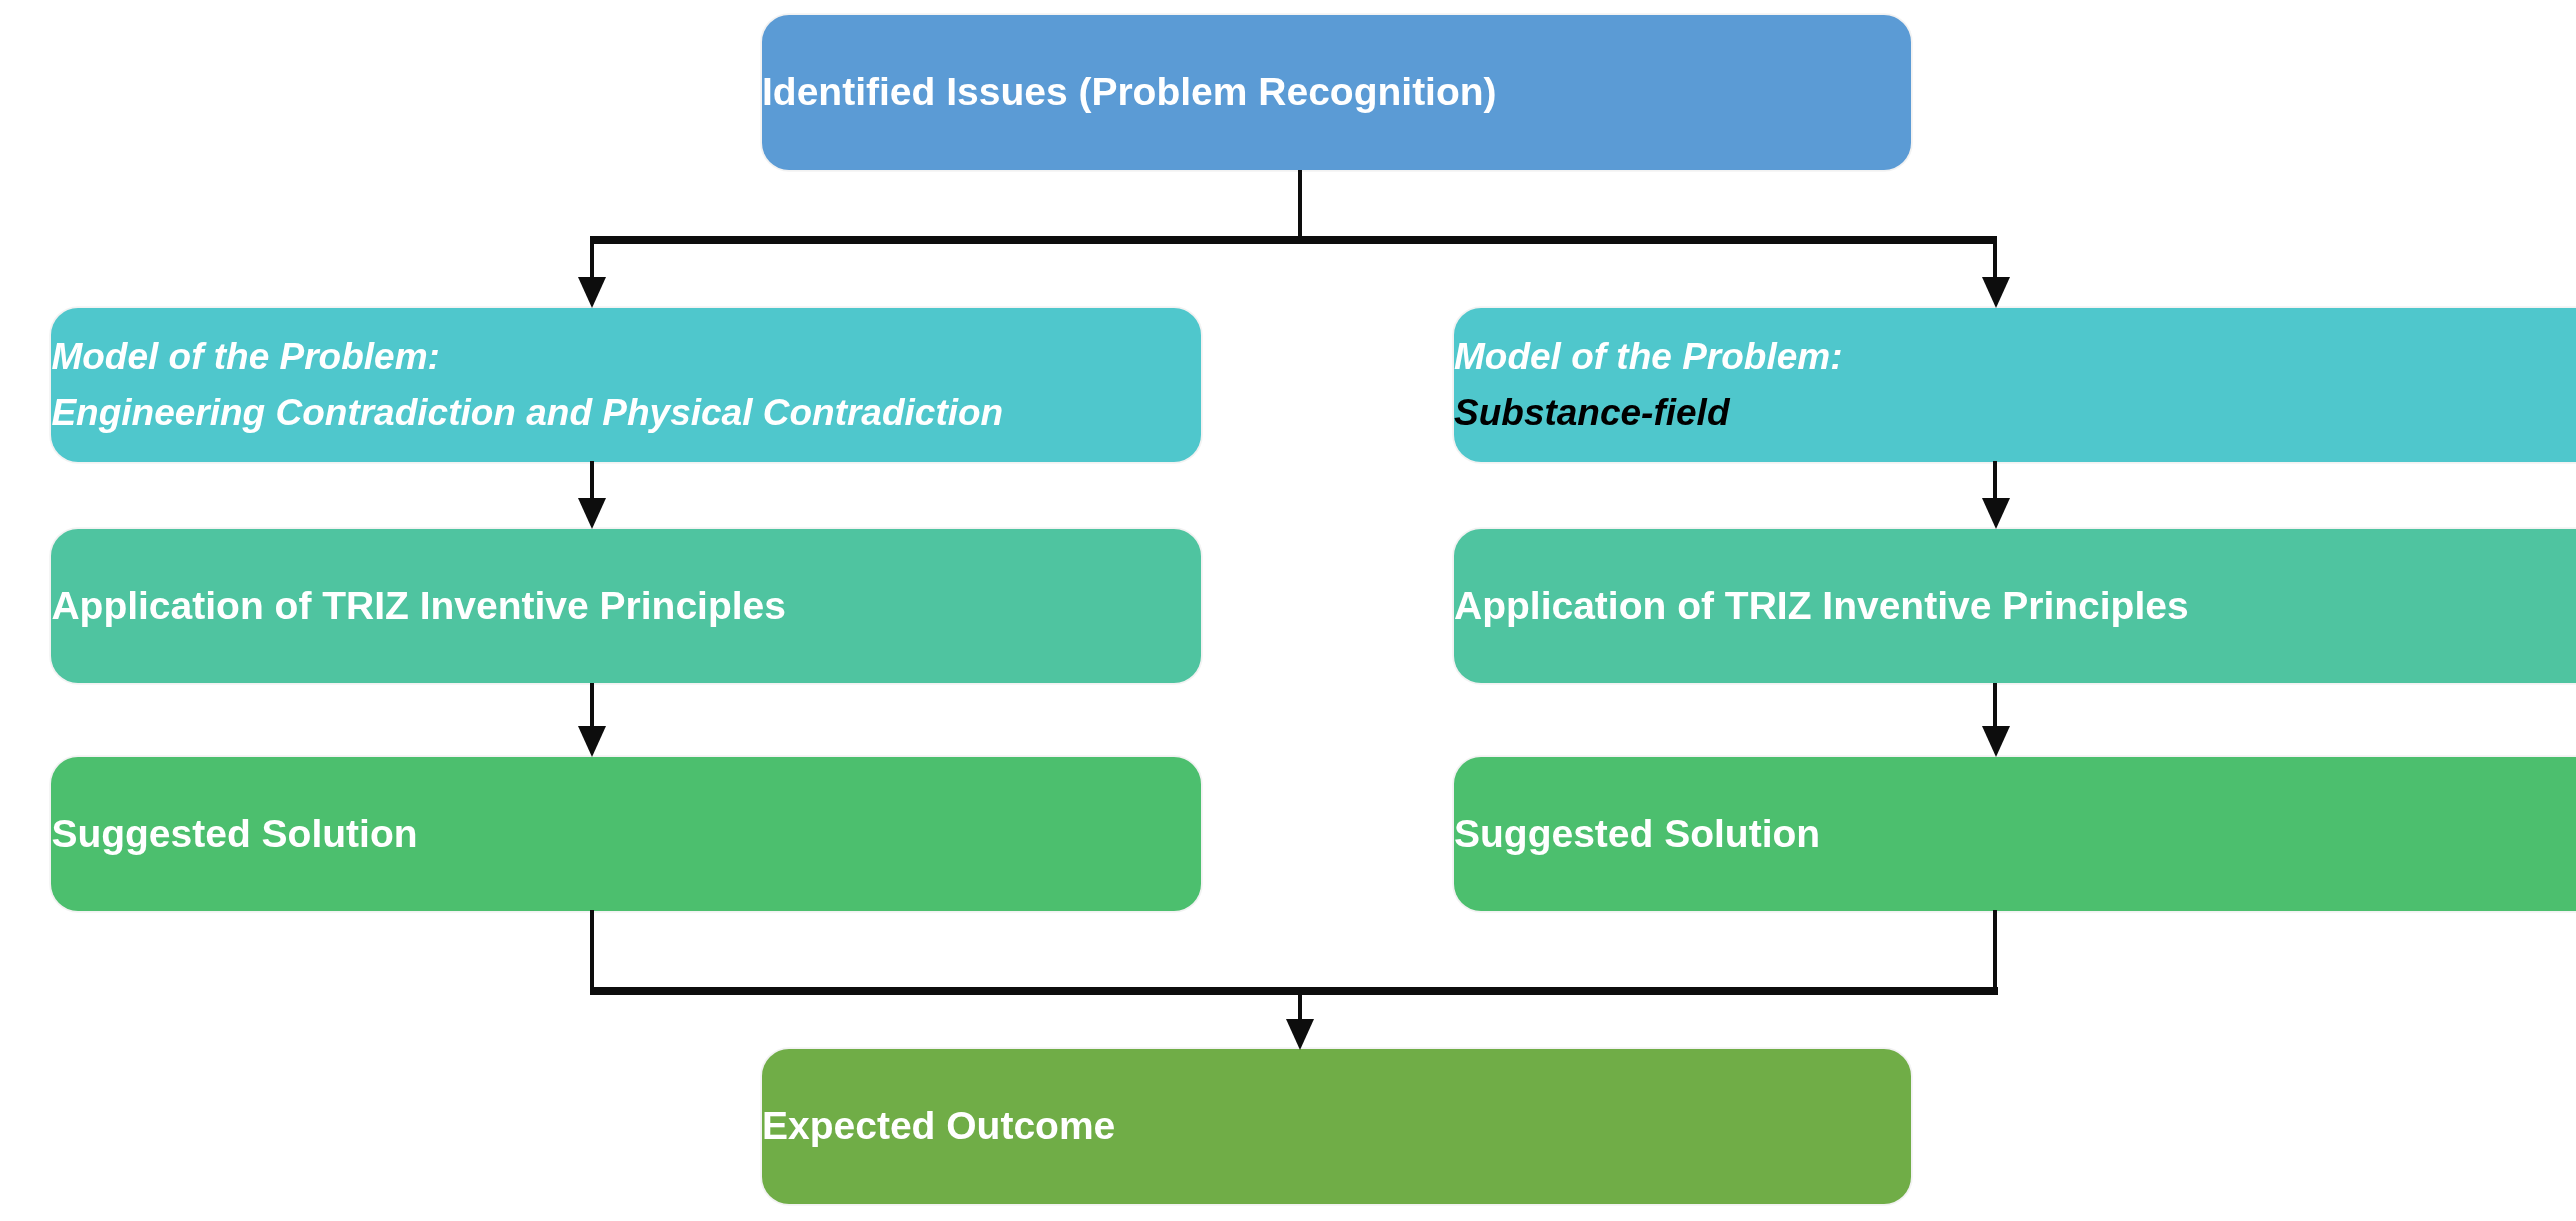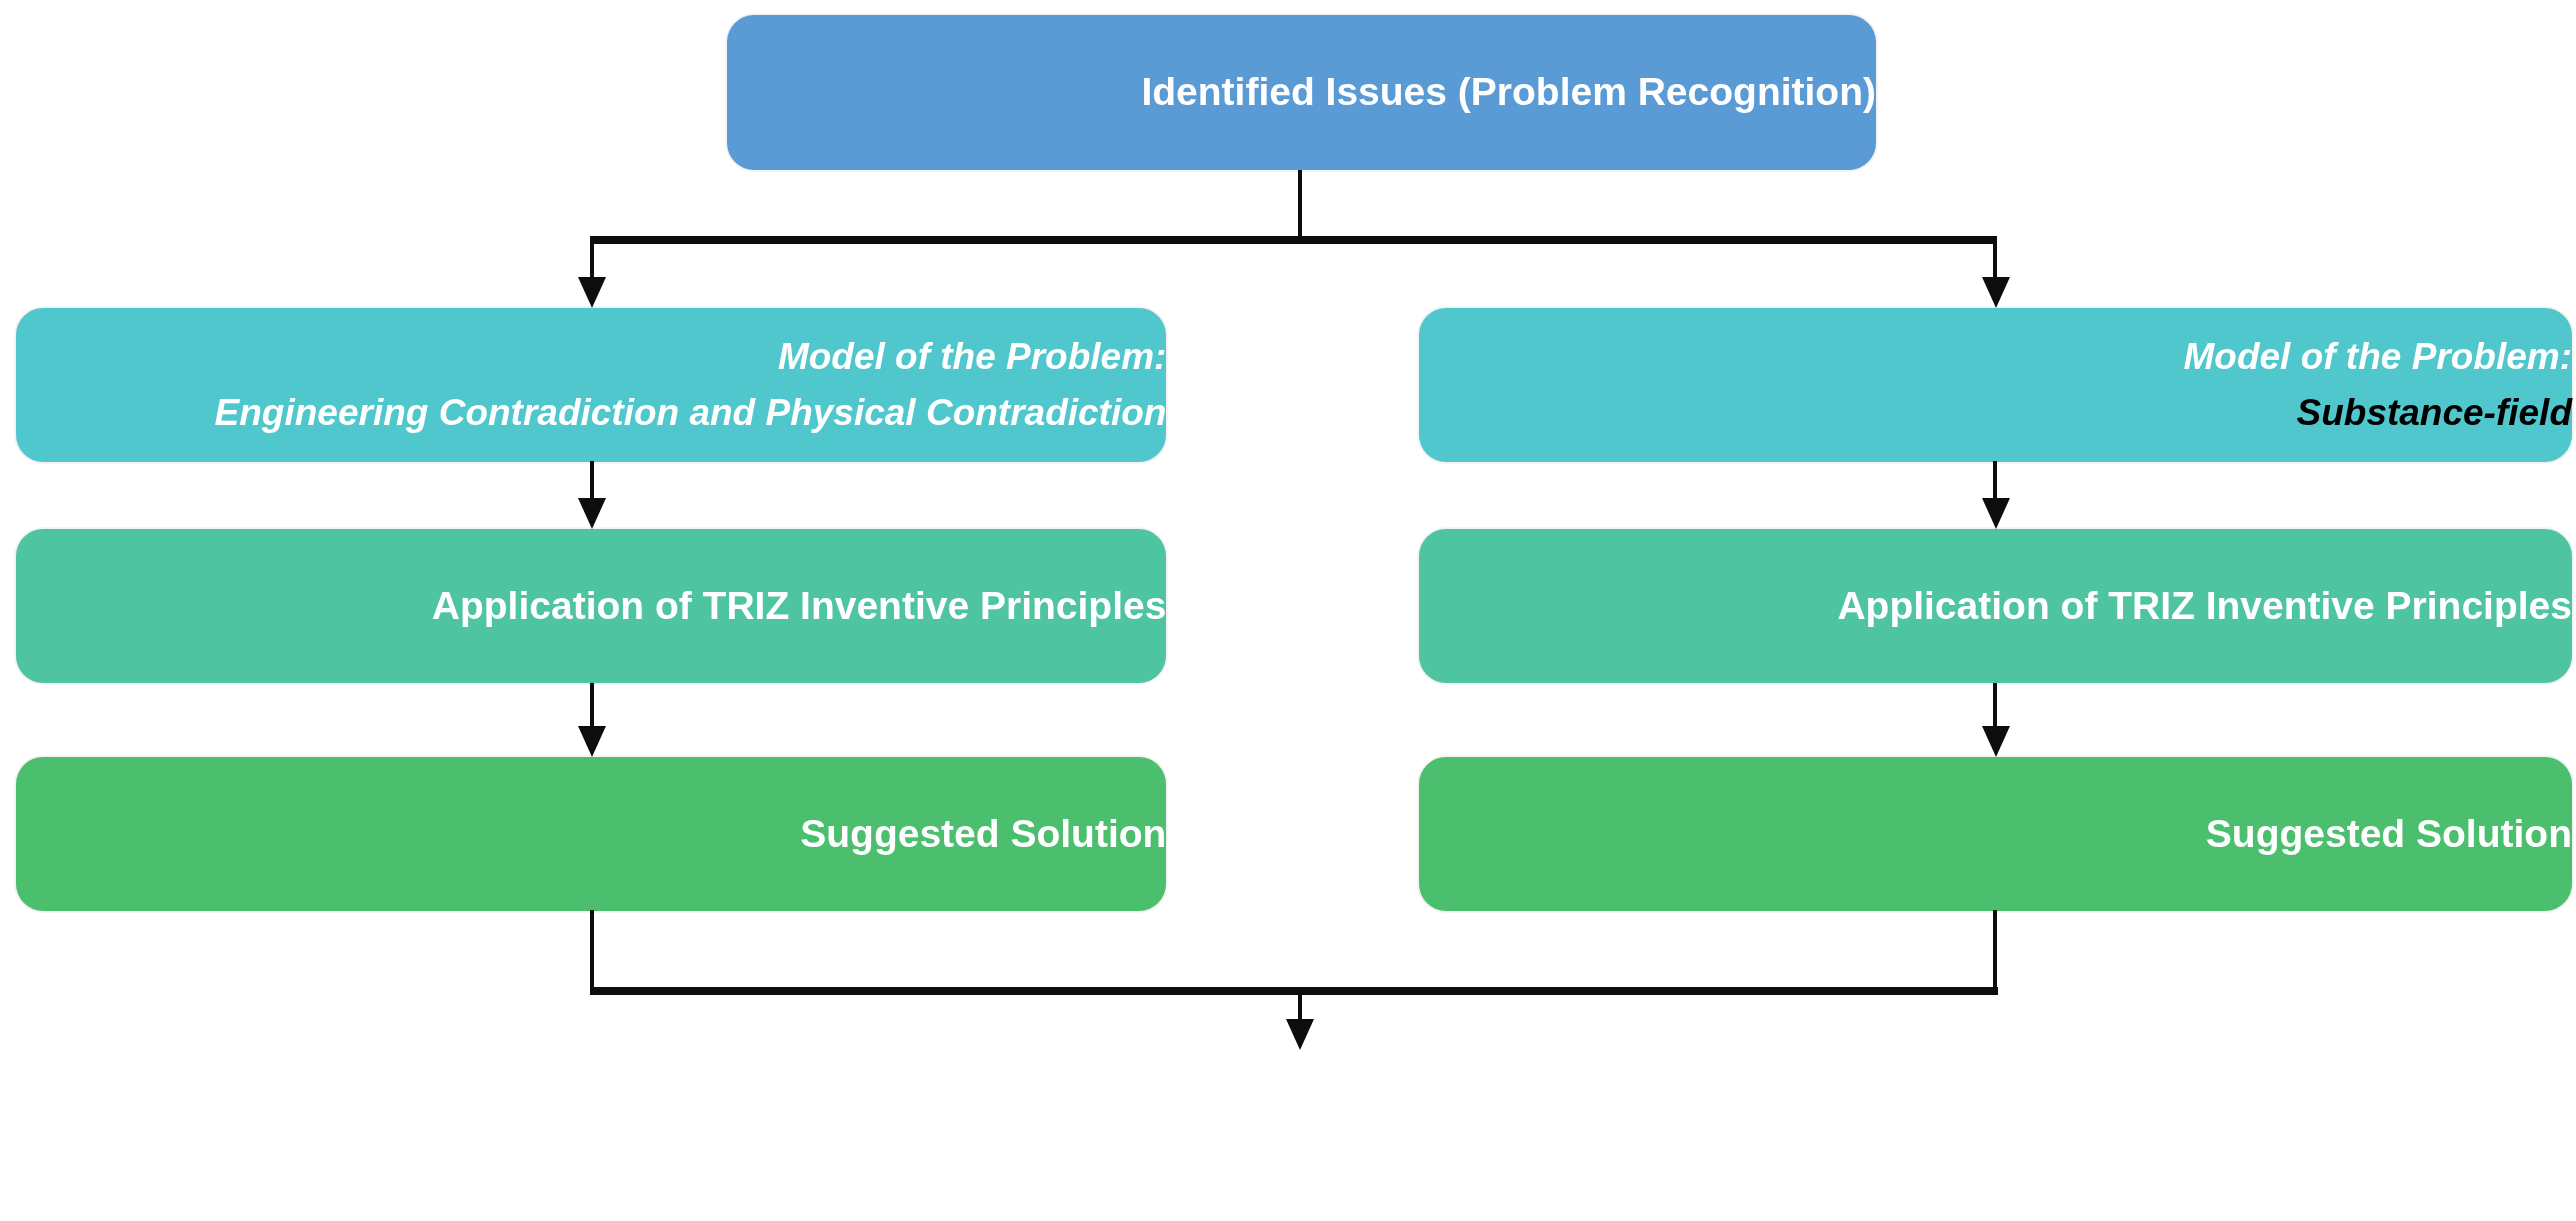--- a/index.html
+++ b/index.html
@@ -8,27 +8,28 @@
     width: 2576px;
     height: 1222px;
     background: #ffffff;
     overflow: hidden;
     font-family: "Liberation Sans", sans-serif;
   }
   .node {
     position: absolute;
     display: flex;
     flex-direction: column;
-    align-items: flex-end;
+    align-items: flex-start;
     justify-content: center;
     text-align: center;
     border-radius: 27px;
     color: #ffffff;
     font-weight: 700;
     box-shadow: 0 0 0 1.8px rgba(0,0,0,0.05);
+    margin-left: 35px;
   }
   .node .lbl { display: block; font-size: 39px; line-height: 1.2; }
   .node .l1, .node .l2 { display: block; font-size: 37px; line-height: 56px; font-style: italic; }
   .line { position: absolute; background: #0d0d0d; }
   .arrowhead {
     position: absolute;
     width: 0; height: 0;
     border-left: 14px solid transparent;
     border-right: 14px solid transparent;
     border-top: 31px solid #0d0d0d;
@@ -71,20 +72,23 @@
   </div>
 
   <div class="node" id="n-l4l" style="background: rgb(76, 191, 110);">
     <span class="lbl" style="color: rgb(255, 255, 255);">Suggested Solution</span>
   </div>
 
   <div class="node" id="n-l4r" style="background: rgb(76, 191, 110);">
     <span class="lbl" style="color: rgb(255, 255, 255);">Suggested Solution</span>
   </div>
 
+  <div class="node" id="n-bottom" style="background: rgb(112, 173, 71);">
+    <span class="lbl" style="color: rgb(255, 255, 255);">Expected Outcome</span>
+  </div>
 
   <div class="line" style="left: 1298px; top: 170px; width: 4.1px; height: 67px; background: rgb(13, 13, 13);"></div>
   <div class="line" style="left: 591px; top: 236px; width: 1406px; height: 8.2px; background: rgb(13, 13, 13);"></div>
   <div class="line" style="left: 590px; top: 236px; width: 4.1px; height: 42px; background: rgb(13, 13, 13);"></div>
   <div class="arrowhead" style="left: 578px; top: 277px; border-top-color: rgb(13, 13, 13);"></div>
   <div class="line" style="left: 1993px; top: 236px; width: 4.1px; height: 42px; background: rgb(13, 13, 13);"></div>
   <div class="arrowhead" style="left: 1982px; top: 277px; border-top-color: rgb(13, 13, 13);"></div>
 
   <div class="line" style="left: 590px; top: 461px; width: 4.1px; height: 38px; background: rgb(13, 13, 13);"></div>
   <div class="arrowhead" style="left: 578px; top: 498px; border-top-color: rgb(13, 13, 13);"></div>

